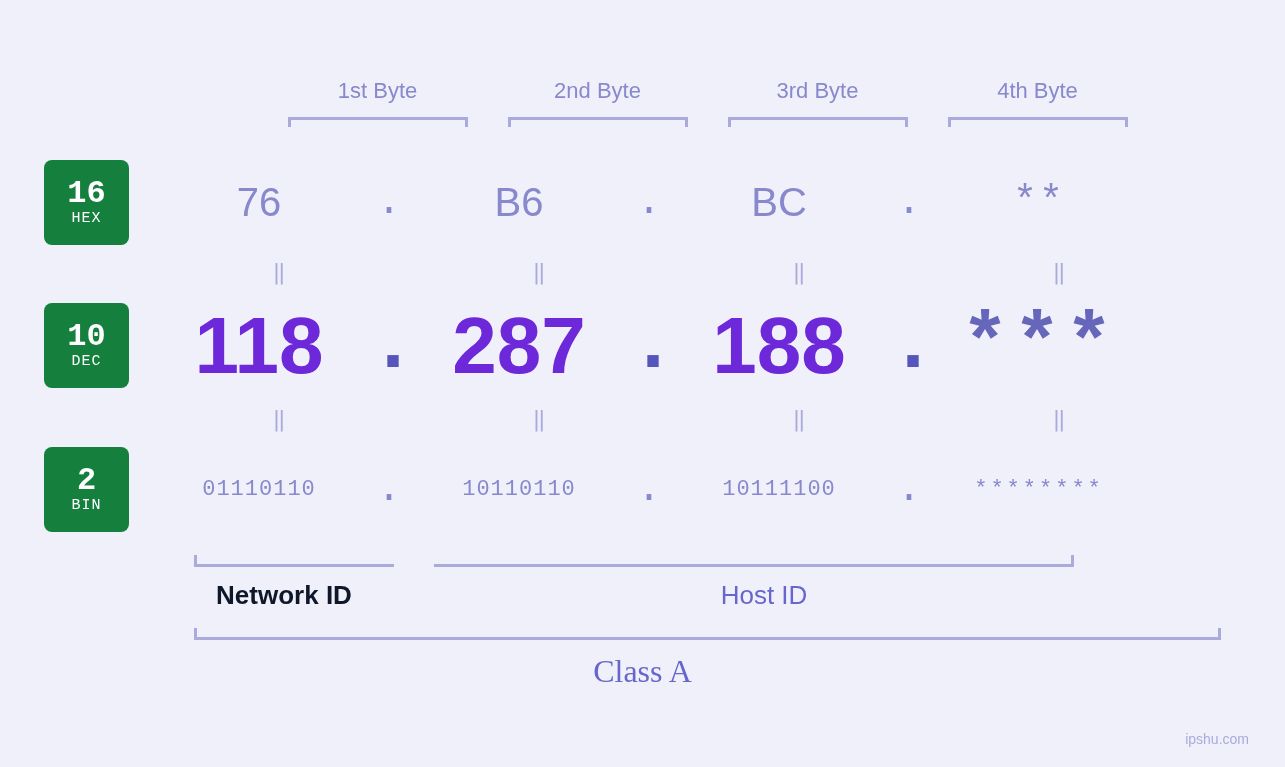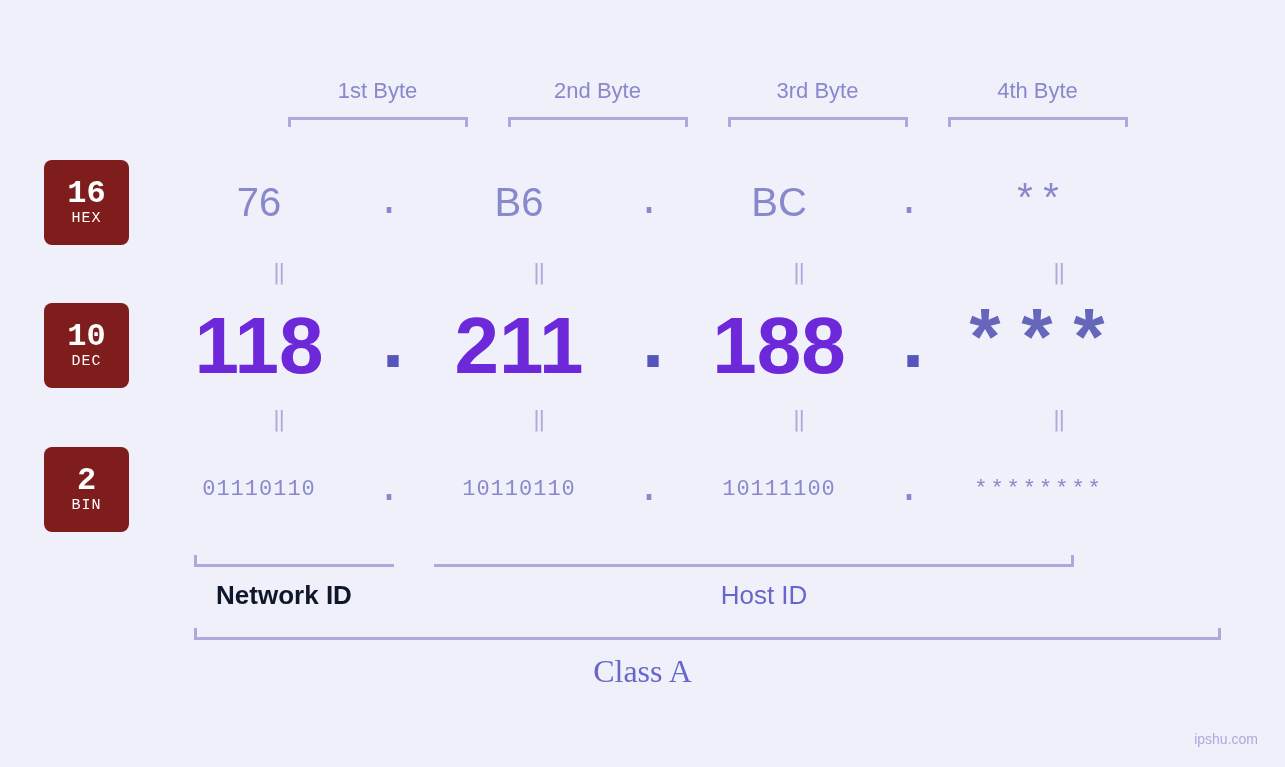--- a/index.html
+++ b/index.html
@@ -92,21 +92,21 @@
       display: flex;
       align-items: center;
       width: 100%;
       margin: 10px 0;
     }
 
     
     .base-badge {
       width: 85px;
       height: 85px;
-      background: #7f1d1d;
+      background: #15803d;
       border-radius: 8px;
       display: flex;
       flex-direction: column;
       align-items: center;
       justify-content: center;
       color: white;
       flex-shrink: 0;
       margin-right: 20px;
     }
 
@@ -333,21 +333,21 @@
       font-size: 32px;
       font-family: Liberation Serif, serif;
       font-weight: 500;
       margin-top: 8px;
     }
 
     
     .watermark {
       position: absolute;
       bottom: 20px;
-      right: 27px;
+      right: 36px;
       color: #aaaadd;
       font-size: 14px;
       font-family: Arial, sans-serif;
     }
 
     
     .masked {
       color: #8888cc;
       font-size: 40px;
       letter-spacing: 2px;
@@ -431,21 +431,21 @@
     <div class="base-badge">
       <span class="base-num">10</span>
       <span class="base-label">DEC</span>
     </div>
     <div class="values">
       <div class="byte-cell">
         <span class="dec-val">118</span>
       </div>
       <div class="dec-dot">.</div>
       <div class="byte-cell">
-        <span class="dec-val">211</span>
+        <span class="dec-val">287</span>
       </div>
       <div class="dec-dot">.</div>
       <div class="byte-cell">
         <span class="dec-val">188</span>
       </div>
       <div class="dec-dot">.</div>
       <div class="byte-cell">
         <span class="masked-dec">***</span>
       </div>
     </div>

